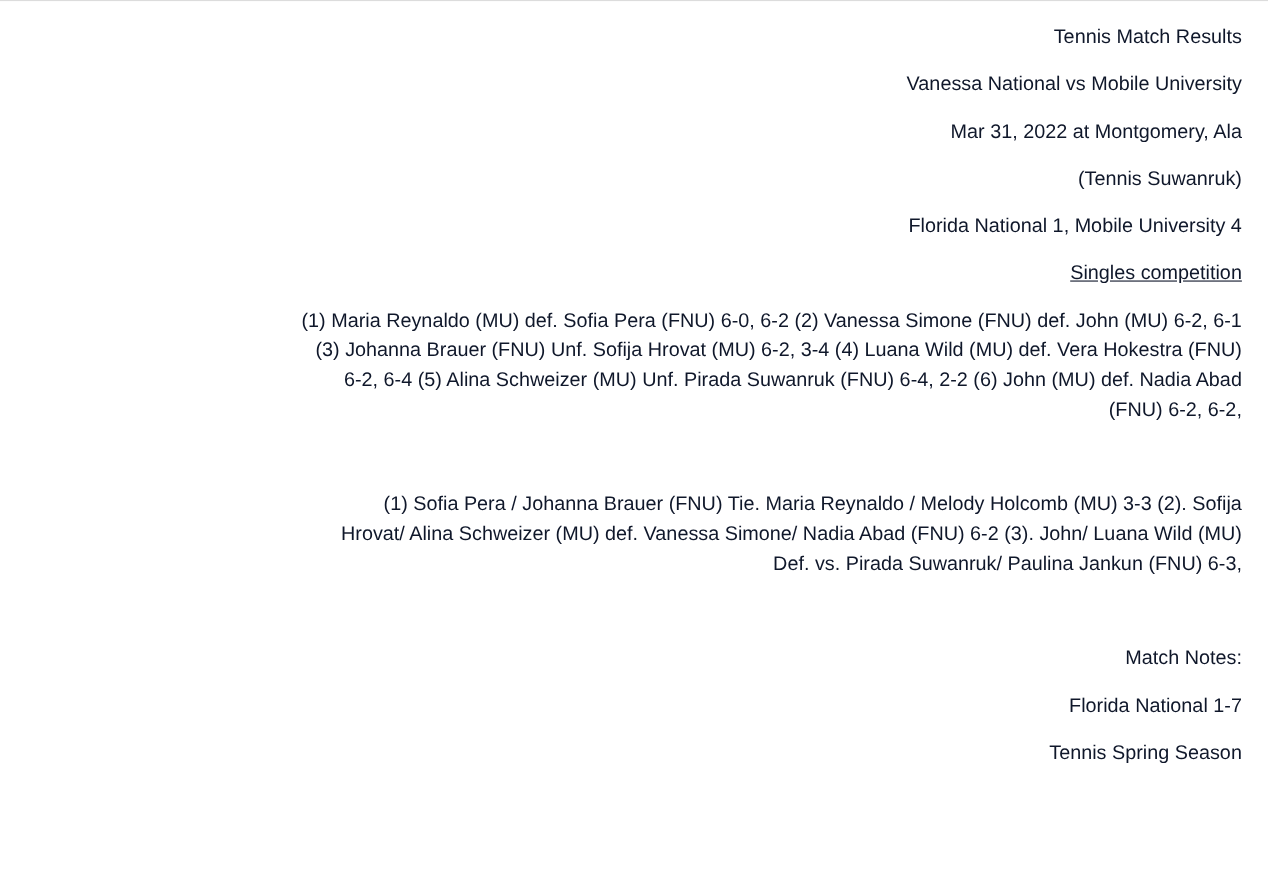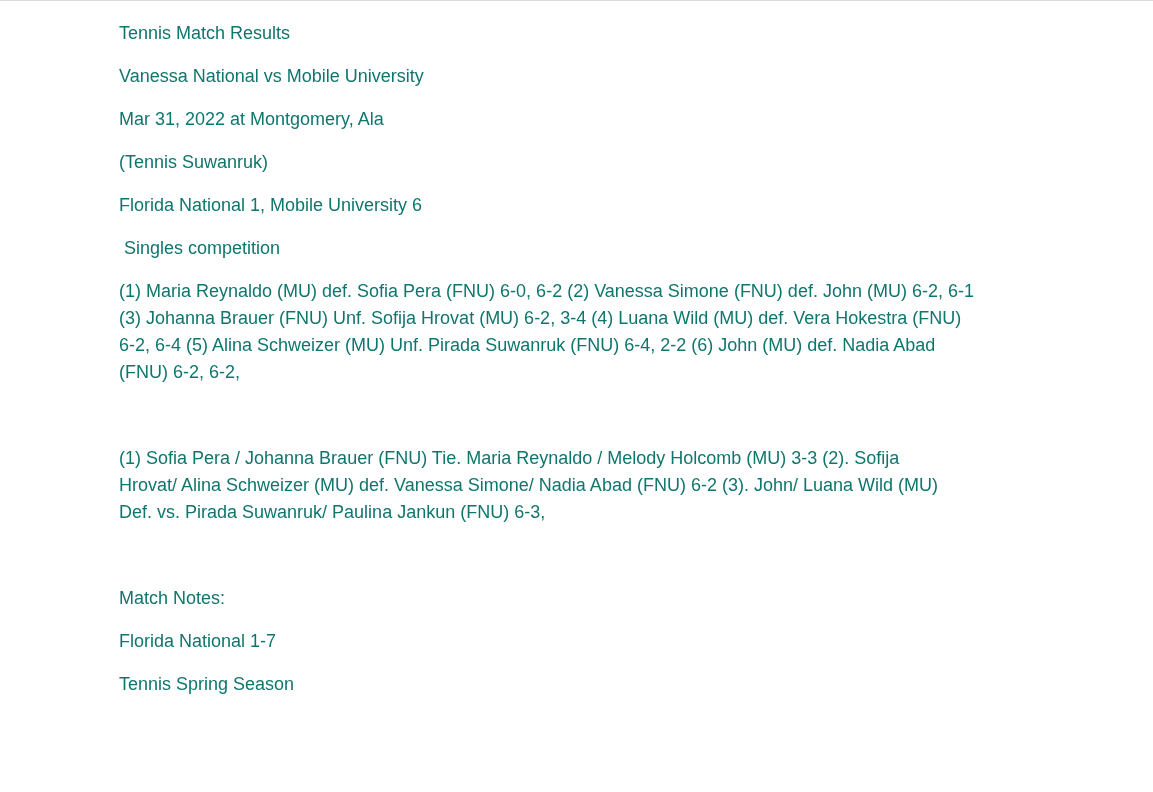--- a/index.html
+++ b/index.html
@@ -24,45 +24,47 @@
   .doc-content {
     box-sizing: border-box;
     padding: 19px 24px 0 119px;
     width: 1153px;
   }
   .para {
     margin: 0 0 16px 0;
     font-size: 18px;
     line-height: 27px;
     white-space: pre-line;
-    color: #0f766e;
+    color: #0f172a;
+    text-align: right;
   }
   .indented {
     padding-left: 5px;
+    text-decoration: underline;
   }
   .spacer-para {
     height: 27px;
     margin: 0 0 16px 0;
   }
 </style>
 </head>
 <body>
 
 <div class="page">
   <div class="doc-content">
 
     <p class="para">Tennis Match Results</p>
 
     <p class="para">Vanessa National vs Mobile University</p>
 
     <p class="para">Mar 31, 2022 at Montgomery, Ala</p>
 
     <p class="para">(Tennis Suwanruk)</p>
 
-    <p class="para">Florida National 1, Mobile University 6</p>
+    <p class="para">Florida National 1, Mobile University 4</p>
 
     <p class="para indented">Singles competition</p>
 
     <p class="para">(1) Maria Reynaldo (MU) def. Sofia Pera (FNU) 6-0, 6-2 (2) Vanessa Simone (FNU) def. John (MU) 6-2, 6-1
 (3) Johanna Brauer (FNU) Unf. Sofija Hrovat (MU) 6-2, 3-4 (4) Luana Wild (MU) def. Vera Hokestra (FNU)
 6-2, 6-4 (5) Alina Schweizer (MU) Unf. Pirada Suwanruk (FNU) 6-4, 2-2 (6) John (MU) def. Nadia Abad
 (FNU) 6-2, 6-2,</p>
 
     <div class="spacer-para"></div>
 

